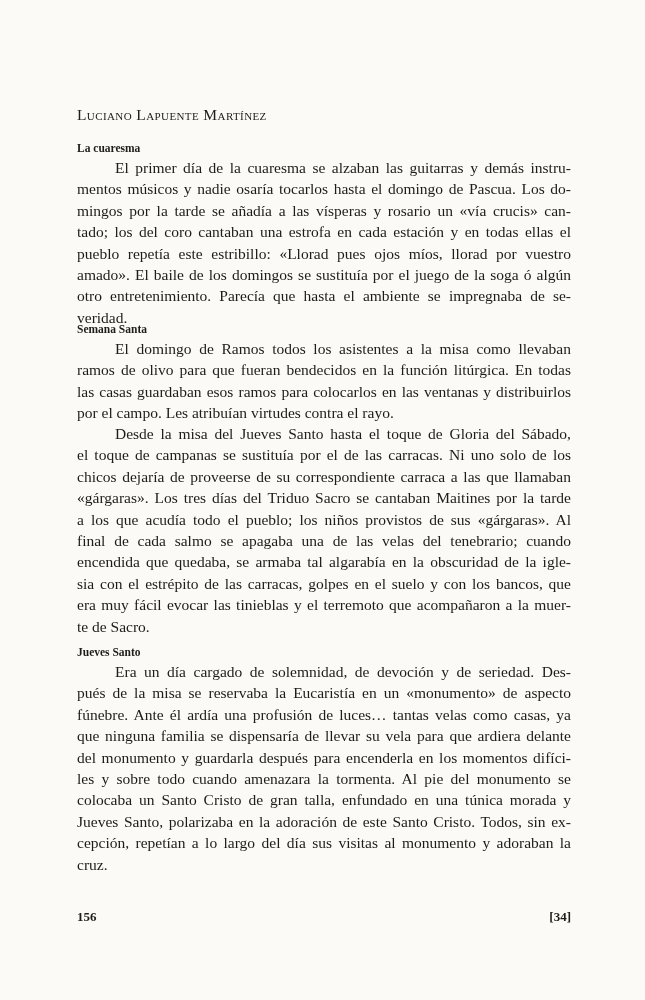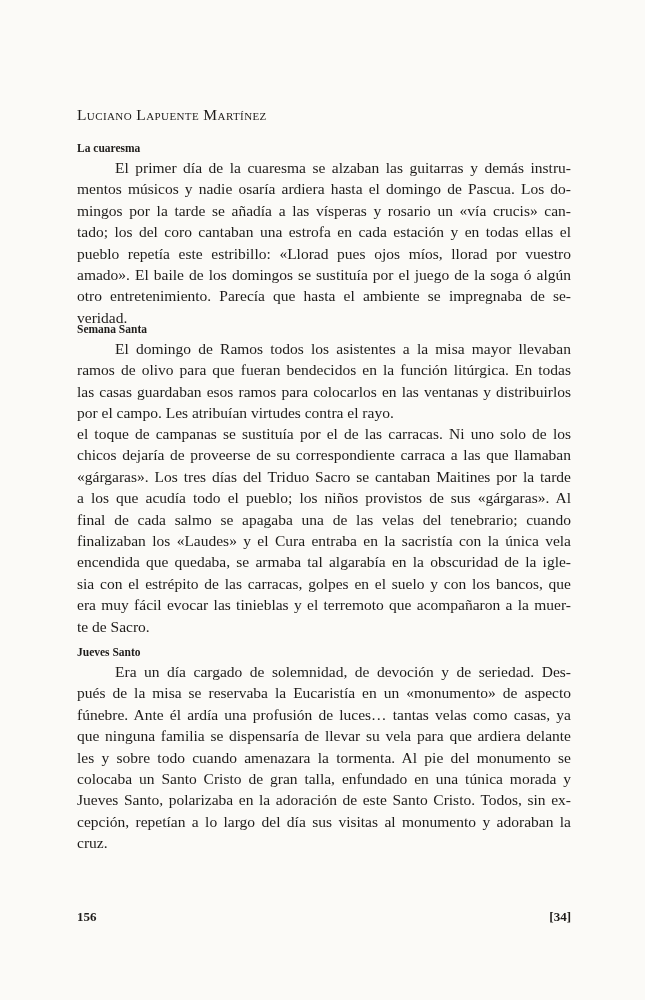--- a/index.html
+++ b/index.html
@@ -60,55 +60,56 @@
 </head>
 <body>
 
 <div class="page">
 
   <div class="running-head">Luciano Lapuente Martínez</div>
 
   <div class="section-heading" style="top:142px;">La cuaresma</div>
   <div class="para" style="top:157px;">
     <span class="line indent">El primer día de la cuaresma se alzaban las guitarras y demás instru-</span>
-    <span class="line">mentos músicos y nadie osaría ardiera hasta el domingo de Pascua. Los do-</span>
+    <span class="line">mentos músicos y nadie osaría tocarlos hasta el domingo de Pascua. Los do-</span>
     <span class="line">mingos por la tarde se añadía a las vísperas y rosario un «vía crucis» can-</span>
     <span class="line">tado; los del coro cantaban una estrofa en cada estación y en todas ellas el</span>
     <span class="line">pueblo repetía este estribillo: «Llorad pues ojos míos, llorad por vuestro</span>
     <span class="line">amado». El baile de los domingos se sustituía por el juego de la soga ó algún</span>
     <span class="line">otro entretenimiento. Parecía que hasta el ambiente se impregnaba de se-</span>
     <span class="line last">veridad.</span>
   </div>
 
   <div class="section-heading" style="top:323px;">Semana Santa</div>
   <div class="para" style="top:338px;">
-    <span class="line indent">El domingo de Ramos todos los asistentes a la misa mayor llevaban</span>
+    <span class="line indent">El domingo de Ramos todos los asistentes a la misa como llevaban</span>
     <span class="line">ramos de olivo para que fueran bendecidos en la función litúrgica. En todas</span>
     <span class="line">las casas guardaban esos ramos para colocarlos en las ventanas y distribuirlos</span>
     <span class="line last">por el campo. Les atribuían virtudes contra el rayo.</span>
   </div>
   <div class="para" style="top:423px;">
+    <span class="line indent">Desde la misa del Jueves Santo hasta el toque de Gloria del Sábado,</span>
     <span class="line">el toque de campanas se sustituía por el de las carracas. Ni uno solo de los</span>
     <span class="line">chicos dejaría de proveerse de su correspondiente carraca a las que llamaban</span>
     <span class="line">«gárgaras». Los tres días del Triduo Sacro se cantaban Maitines por la tarde</span>
     <span class="line">a los que acudía todo el pueblo; los niños provistos de sus «gárgaras». Al</span>
     <span class="line">final de cada salmo se apagaba una de las velas del tenebrario; cuando</span>
-    <span class="line">finalizaban los «Laudes» y el Cura entraba en la sacristía con la única vela</span>
     <span class="line">encendida que quedaba, se armaba tal algarabía en la obscuridad de la igle-</span>
     <span class="line">sia con el estrépito de las carracas, golpes en el suelo y con los bancos, que</span>
     <span class="line">era muy fácil evocar las tinieblas y el terremoto que acompañaron a la muer-</span>
     <span class="line last">te de Sacro.</span>
   </div>
 
   <div class="section-heading" style="top:646px;">Jueves Santo</div>
   <div class="para" style="top:661px;">
     <span class="line indent">Era un día cargado de solemnidad, de devoción y de seriedad. Des-</span>
     <span class="line">pués de la misa se reservaba la Eucaristía en un «monumento» de aspecto</span>
     <span class="line">fúnebre. Ante él ardía una profusión de luces… tantas velas como casas, ya</span>
     <span class="line">que ninguna familia se dispensaría de llevar su vela para que ardiera delante</span>
+    <span class="line">del monumento y guardarla después para encenderla en los momentos difíci-</span>
     <span class="line">les y sobre todo cuando amenazara la tormenta. Al pie del monumento se</span>
     <span class="line">colocaba un Santo Cristo de gran talla, enfundado en una túnica morada y</span>
     <span class="line">Jueves Santo, polarizaba en la adoración de este Santo Cristo. Todos, sin ex-</span>
     <span class="line">cepción, repetían a lo largo del día sus visitas al monumento y adoraban la</span>
     <span class="line last">cruz.</span>
   </div>
 
   <div class="folio folio-left">156</div>
   <div class="folio folio-right">[34]</div>
 

